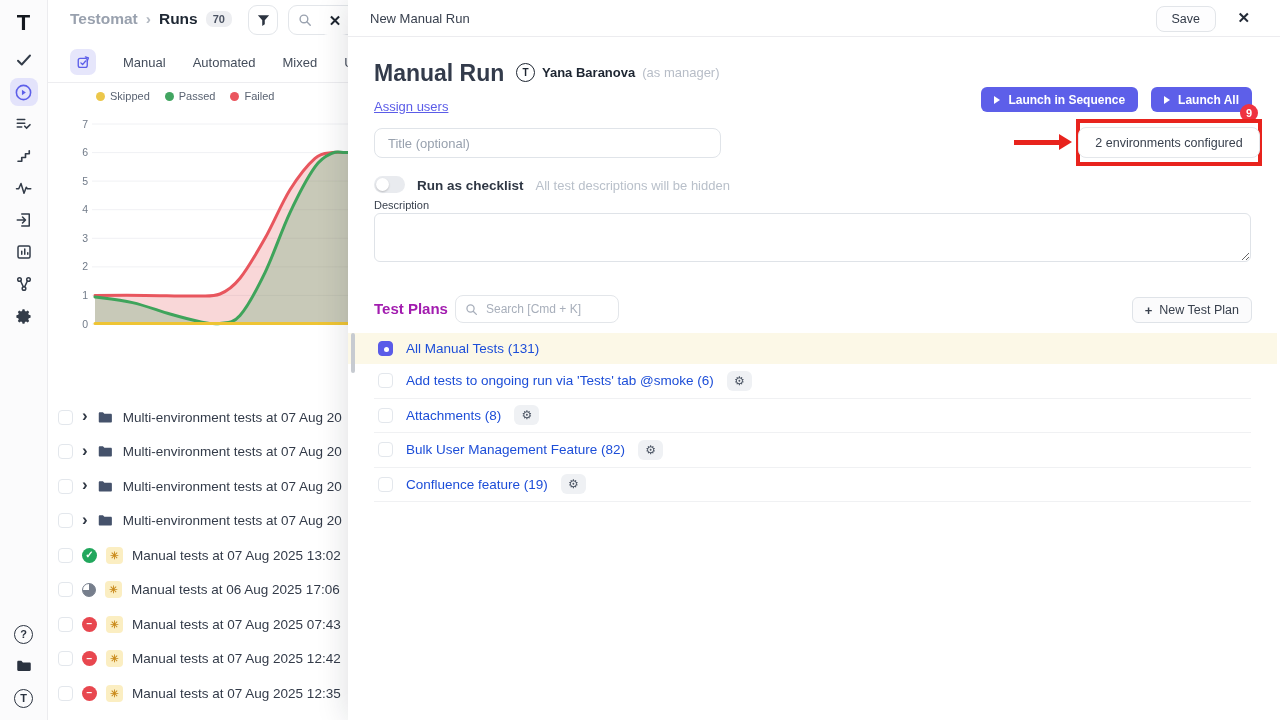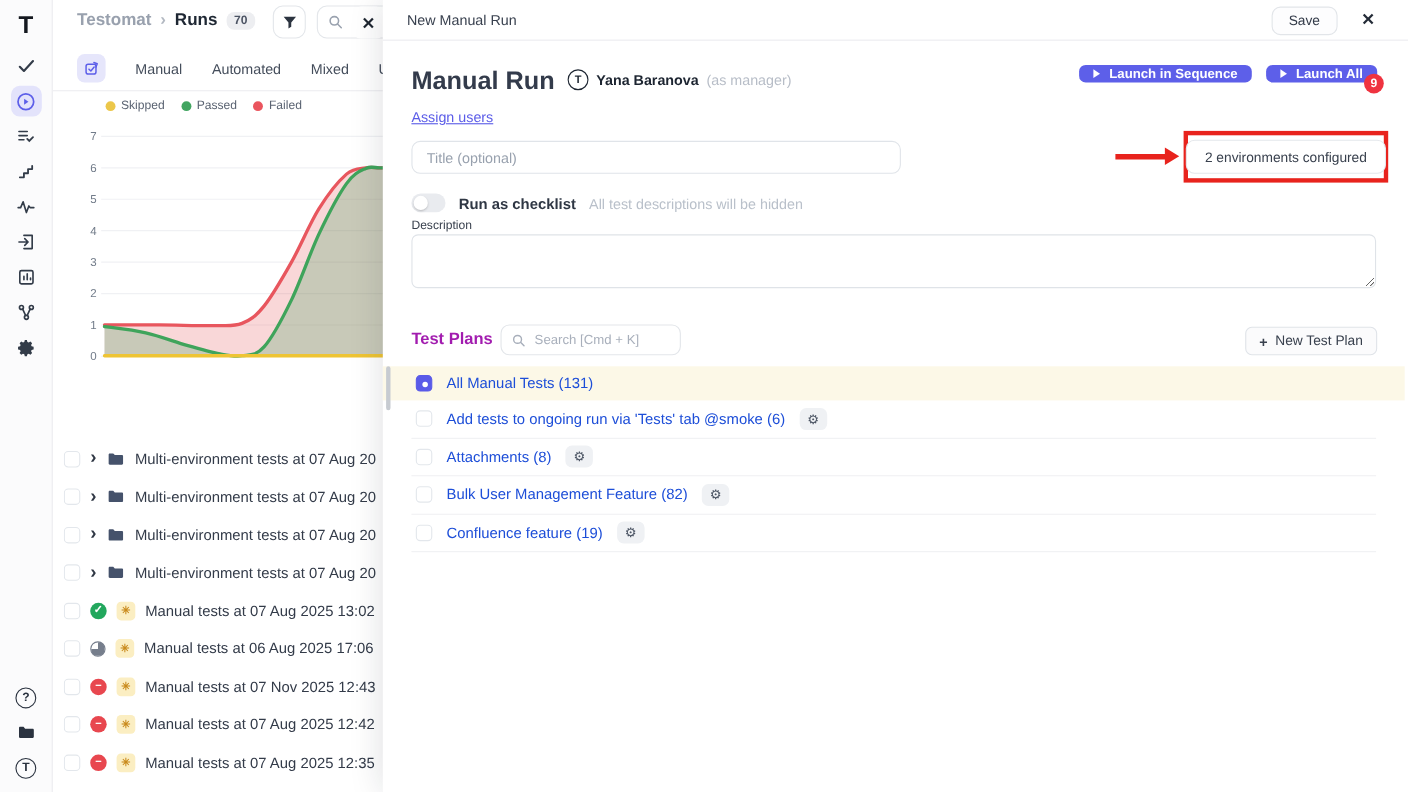--- a/index.html
+++ b/index.html
@@ -78,31 +78,31 @@
       border-radius:8px;background:#fdfdfe;font-size:12.5px;color:#333b49;font-family:inherit;cursor:pointer;}
   .d-close{position:absolute;right:30px;top:9px;font-size:15px;font-weight:700;color:#232b37;cursor:pointer;}
   .d-body{position:relative;height:683px;}
   .run-h1{position:absolute;left:26px;top:8px;font-size:23px;font-weight:700;color:#333b4b;}
   .owner{position:absolute;left:168px;top:26px;display:flex;align-items:center;gap:7px;}
   .owner .avatar{width:19px;height:19px;border:1.6px solid #1d2531;border-radius:50%;display:flex;
       align-items:center;justify-content:center;font-size:10px;font-weight:900;color:#1d2531;background:#fff;}
   .owner-name{font-size:13px;font-weight:700;color:#1d2531;}
   .owner-role{font-size:13px;color:#b7bdc7;}
   .launch-row{position:absolute;right:28px;top:22px;display:flex;gap:13px;}
-  .btn-primary{position:relative;height:16px;padding:0 13px;background:#5d5fe9;color:#fff;border:none;
+  .btn-primary{position:relative;height:25px;padding:0 13px;background:#5d5fe9;color:#fff;border:none;
       border-radius:6px;font-size:12px;font-weight:600;display:flex;align-items:center;gap:8px;
-      font-family:inherit;cursor:pointer;}
+      font-family:inherit;cursor:pointer;margin-top:28px;}
   .play-tri{width:0;height:0;border-left:6px solid #fff;border-top:4px solid transparent;
       border-bottom:4px solid transparent;}
   .badge-9{position:absolute;right:-6px;bottom:-10px;width:18px;height:18px;background:#ef3340;
       border-radius:50%;color:#fff;font-size:11px;font-weight:700;display:flex;align-items:center;
       justify-content:center;}
   .assign-link{position:absolute;left:26px;top:62px;font-size:13px;font-weight:500;color:#5b5ce8;
       text-decoration:underline;cursor:pointer;}
-  .title-input{position:absolute;left:26px;top:91px;width:445px;height:30px;border:1px solid #e0e4e9;
+  .title-input{position:absolute;left:26px;top:91px;width:347px;height:30px;border:1px solid #e0e4e9;
       border-radius:8px;padding:4px 13px;font-size:13px;color:#333b49;font-family:inherit;outline:none;}
   .title-input::placeholder{color:#98a1ae;}
   .annot-arrow{position:absolute;left:666px;top:103px;width:46px;height:5px;background:#e8231d;}
   .annot-arrow::after{content:"";position:absolute;right:-12px;top:-6px;border-left:13px solid #e8231d;
       border-top:8.5px solid transparent;border-bottom:8.5px solid transparent;}
   .annot-rect{position:absolute;left:728px;top:82px;width:186px;height:47px;border:4px solid #e8231d;
       display:flex;align-items:center;justify-content:center;}
   .env-pill{height:31px;padding:0 16px;border:1px solid #e4e7eb;border-radius:8px;background:#fff;
       font-size:12.5px;color:#39414e;display:flex;align-items:center;cursor:pointer;white-space:nowrap;}
   .toggle-row{position:absolute;left:26px;top:139px;display:flex;align-items:flex-end;gap:12px;}
@@ -341,21 +341,21 @@
       <span class="cb"></span>
       <span class="st st-part"></span>
       <span class="spark">✳</span>
       <span class="run-label">Manual tests at 06 Aug 2025 17:06</span>
 
     </div>
     <div class="run-row">
       <span class="cb"></span>
       <span class="st st-fail">−</span>
       <span class="spark">✳</span>
-      <span class="run-label">Manual tests at 07 Nov 2025 12:43</span>
+      <span class="run-label">Manual tests at 07 Aug 2025 07:43</span>
 
     </div>
     <div class="run-row">
       <span class="cb"></span>
       <span class="st st-fail">−</span>
       <span class="spark">✳</span>
       <span class="run-label">Manual tests at 07 Aug 2025 12:42</span>
 
     </div>
     <div class="run-row">

